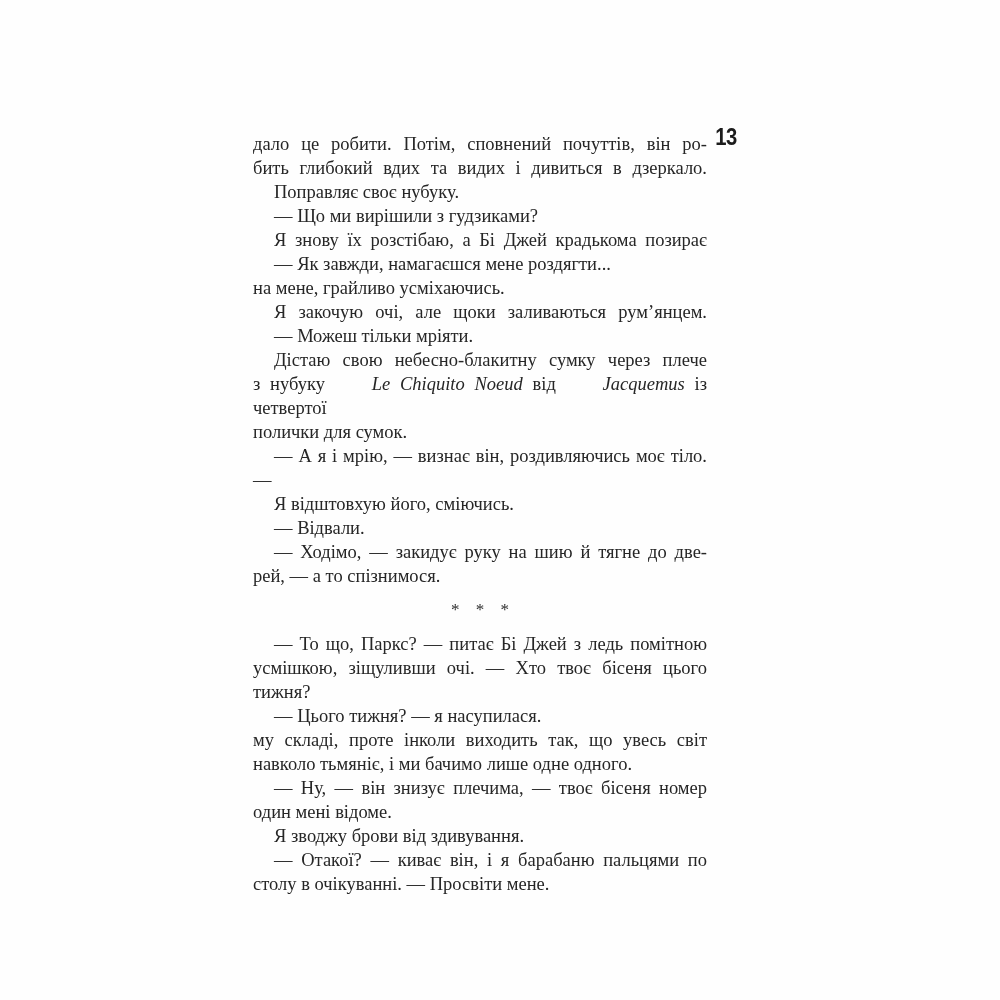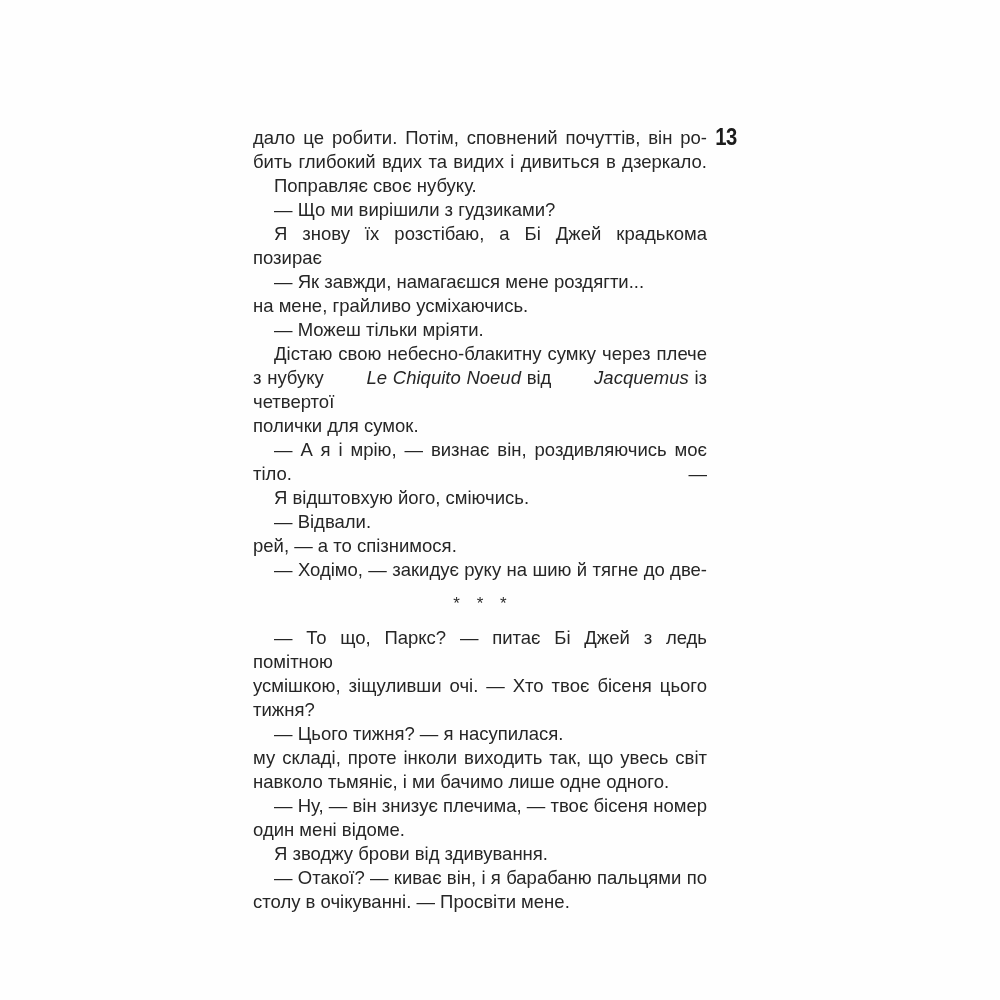--- a/index.html
+++ b/index.html
@@ -23,23 +23,23 @@
     font-family: "Liberation Sans", sans-serif;
     font-weight: 700;
     font-size: 23px;
     letter-spacing: -0.5px;
     color: #1c1c1c;
     transform: scaleX(0.88);
   }
   .text-column {
     position: absolute;
     left: 253px;
-    top: 126px;
+    top: 132px;
     width: 454px;
-    font-family: Liberation Sans, sans-serif;
+    font-family: Liberation Serif, serif;
     font-size: 18.5px;
     color: #262626;
   }
   .line {
     line-height: 24px;
     min-height: 24px;
     white-space: normal;
   }
   .line.indent {
     text-indent: 21px;
@@ -66,29 +66,30 @@
 <div class="page">
   <div class="page-number">13</div>
   <div class="text-column" id="text-column">
       <div class="line justify"><span>дало це робити. Потім, сповнений почуттів, він ро-</span></div>
       <div class="line justify"><span>бить глибокий вдих та видих і дивиться в дзеркало.</span></div>
       <div class="line indent"><span>Поправляє своє нубуку.</span></div>
       <div class="line indent"><span>— Що ми вирішили з гудзиками?</span></div>
       <div class="line indent justify"><span>Я знову їх розстібаю, а Бі Джей крадькома позирає</span></div>
       <div class="line indent"><span>— Як завжди, намагаєшся мене роздягти...</span></div>
       <div class="line"><span>на мене, грайливо усміхаючись.</span></div>
+      <div class="line indent justify"><span>Я закочую очі, але щоки заливаються рум’янцем.</span></div>
       <div class="line indent"><span>— Можеш тільки мріяти.</span></div>
       <div class="line indent justify"><span>Дістаю свою небесно-блакитну сумку через плече</span></div>
       <div class="line justify"><span>з нубуку </span><i>Le Chiquito Noeud</i><span> від </span><i>Jacquemus</i><span> із четвертої</span></div>
       <div class="line"><span>полички для сумок.</span></div>
       <div class="line indent justify"><span>— А я і мрію, — визнає він, роздивляючись моє тіло. —</span></div>
       <div class="line indent"><span>Я відштовхую його, сміючись.</span></div>
       <div class="line indent"><span>— Відвали.</span></div>
+      <div class="line indent justify"><span>— Ходімо, — закидує руку на шию й тягне до две-</span></div>
       <div class="line"><span>рей, — а то спізнимося.</span></div>
-      <div class="line indent justify"><span>— Ходімо, — закидує руку на шию й тягне до две-</span></div>
       <div class="separator">* * *</div>
       <div class="line indent justify"><span>— То що, Паркс? — питає Бі Джей з ледь помітною</span></div>
       <div class="line justify"><span>усмішкою, зіщуливши очі. — Хто твоє бісеня цього</span></div>
       <div class="line"><span>тижня?</span></div>
       <div class="line indent"><span>— Цього тижня? — я насупилася.</span></div>
       <div class="line justify"><span>му складі, проте інколи виходить так, що увесь світ</span></div>
       <div class="line"><span>навколо тьмяніє, і ми бачимо лише одне одного.</span></div>
       <div class="line indent justify"><span>— Ну, — він знизує плечима, — твоє бісеня номер</span></div>
       <div class="line"><span>один мені відоме.</span></div>
       <div class="line indent"><span>Я зводжу брови від здивування.</span></div>

